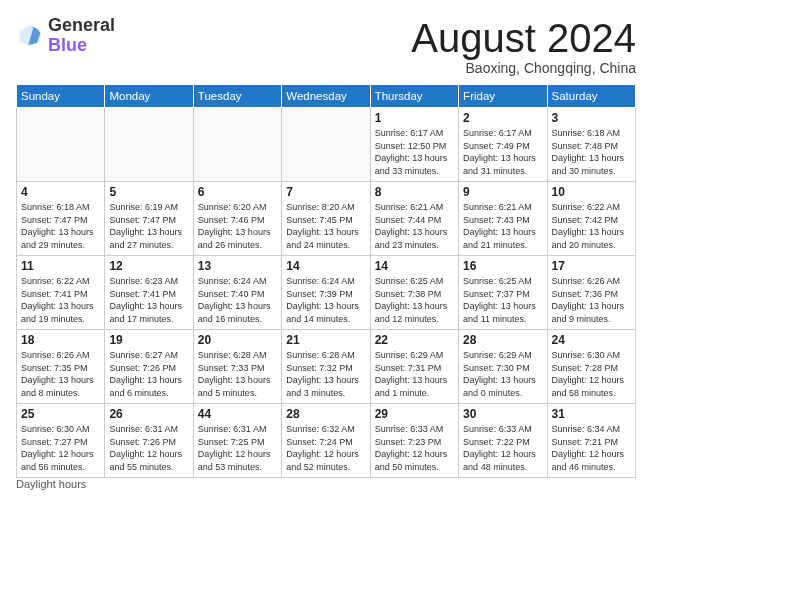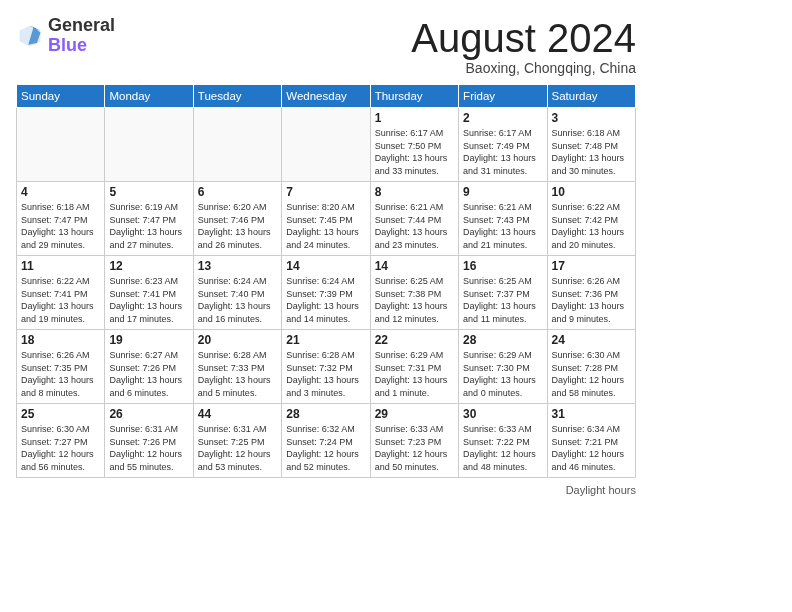--- a/index.html
+++ b/index.html
@@ -82,24 +82,24 @@
       color: #222;
       margin-bottom: 2px;
       display: block;
     }
     .day-info {
       font-size: 9px;
       line-height: 1.4;
       color: #333;
     }
     .footer {
-      margin-top: 6px;
+      margin-top: 0;
       font-size: 11px;
       color: #555;
-      text-align: right;
+      text-align: left;
     }
   </style>
 </head>
 <body>
 
 <div class="page">
   <div class="header">
     <div class="logo">
       <svg class="logo-icon" viewBox="0 0 32 32" xmlns="http://www.w3.org/2000/svg">
         <polygon points="16,4 28,10 28,22 16,28 4,22 4,10" fill="#2176c7" opacity="0.15"></polygon>
@@ -131,21 +131,21 @@
     </thead>
     <tbody id="calendar-body">
     <tr>
           <td class="empty"></td>
           <td class="empty"></td>
           <td class="empty"></td>
           <td class="empty"></td>
           <td>
             <span class="day-num">1</span>
             <div class="day-info">Sunrise: 6:17 AM
-Sunset: 7:50 PM
+Sunset: 12:50 PM
 Daylight: 13 hours
 and 33 minutes.</div>
           </td>
           <td>
             <span class="day-num">2</span>
             <div class="day-info">Sunrise: 6:17 AM
 Sunset: 7:49 PM
 Daylight: 13 hours
 and 31 minutes.</div>
           </td>

